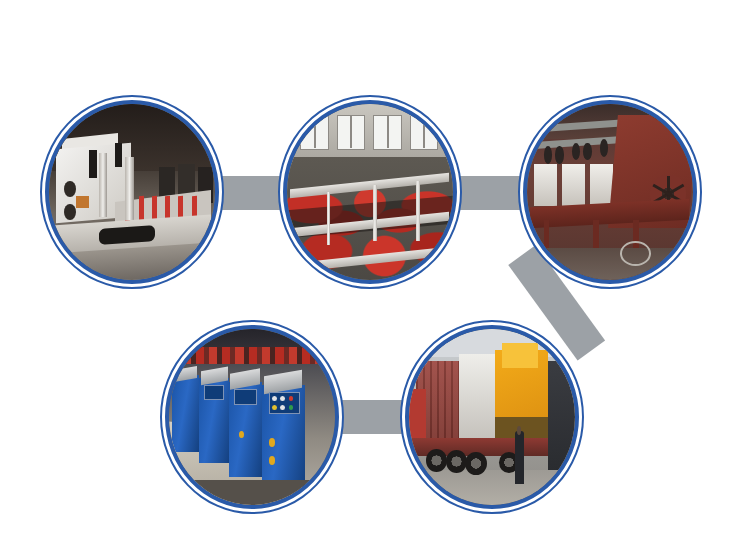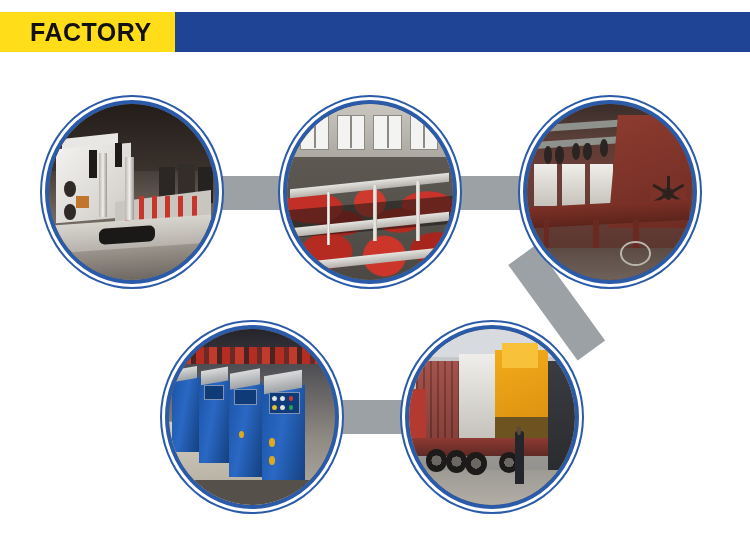--- a/index.html
+++ b/index.html
@@ -170,25 +170,20 @@
   .p5 .person { left:64%; top:58%; width:5%; height:30%; background:#24262b; border-radius:3px 3px 0 0; }
   .p5 .personhead { left:65%; top:55%; width:2.6%; height:5%; border-radius:50%; background:#5d4a3c; }
   .p5 .ground { left:0; top:80%; width:100%; height:20%; background:linear-gradient(180deg,#9d9a94,#b2aea6); }
   .p5 .rightdark { left:84%; top:18%; width:16%; height:62%; background:linear-gradient(180deg,#3a3c41,#2a2c30); }
 </style>
 </head>
 <body>
 
 <div id="stage">
 
-  <div id="header-band">
-    <div class="band-blue"></div>
-    <div class="band-yellow"></div>
-    <div class="band-title">FACTORY</div>
-  </div>
 
   <div class="connector" style="left:222px; top:176px; width:70px; height:34px;"></div>
 
   <div class="connector" style="left:455px; top:176px; width:68px; height:34px;"></div>
 
   <div class="connector" style="left:505px; top:255px; width:34px; height:118px; transform:rotate(-36deg); transform-origin:50% 0%;"></div>
 
   <div class="connector" style="left:336px; top:400px; width:72px; height:34px;"></div>
 
   <div class="oval" style="left:40px; top:95px; width:184px; height:194px;">

